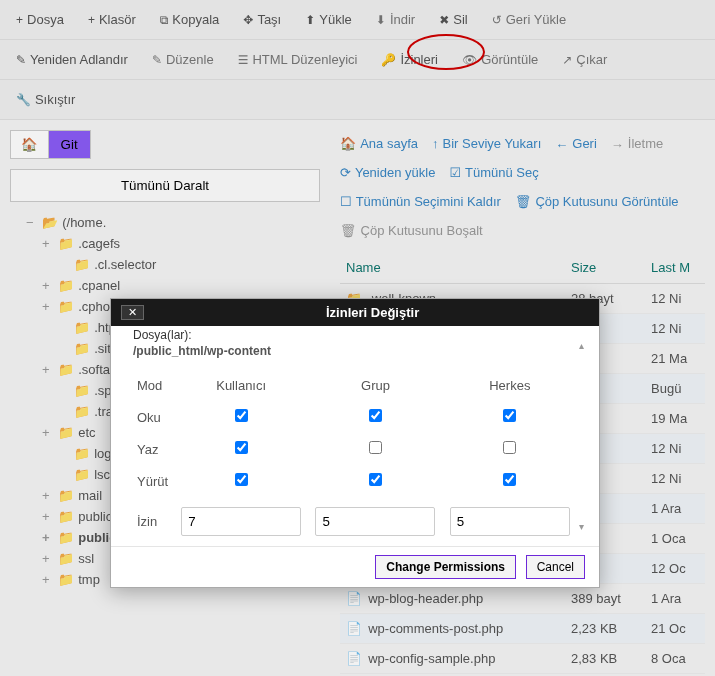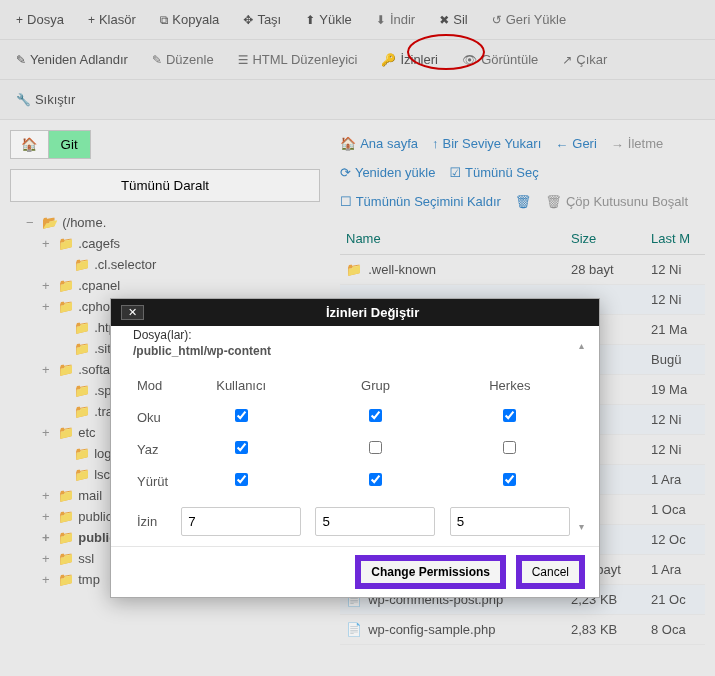--- a/index.html
+++ b/index.html
@@ -8,21 +8,21 @@
 .toolbar-item { color: #777; cursor: pointer; display: inline-flex; align-items: center; gap: 4px; padding: 4px 6px; }
 .toolbar-item.active { color: #555; }
 .toolbar-item .icon { font-size: 12px; }
 .highlight-oval { position: absolute; border: 2px solid #d00000; border-radius: 50%; pointer-events: none; z-index: 5; }
 .main { display: flex; }
 .left-panel { width: 330px; padding: 10px; }
 .right-panel { flex: 1; padding: 10px; }
 .path-bar { display: flex; margin-bottom: 10px; }
 .home-btn { border: 1px solid #ccc; padding: 6px 10px; background: #fff; cursor: pointer; }
 .path-input { flex: 1; border: 1px solid #ccc; border-left: none; padding: 6px; }
-.go-btn { border: 1px solid #ccc; border-left: none; padding: 6px 12px; background: #86efac; cursor: pointer; }
+.go-btn { border: 1px solid #ccc; border-left: none; padding: 6px 12px; background: #8b5cf6; cursor: pointer; }
 .collapse-btn { width: 100%; border: 1px solid #ccc; background: #fdfdfd; padding: 8px; cursor: pointer; text-align: center; margin-bottom: 10px; }
 .tree { font-size: 13px; }
 .tree-item { display: flex; align-items: center; padding: 3px 0; gap: 4px; }
 .tree-item .expand { width: 12px; color: #999; cursor: pointer; }
 .tree-item .folder { color: #e8a33d; }
 .tree-indent-1 { padding-left: 16px; }
 .tree-indent-2 { padding-left: 32px; }
 .tree-indent-3 { padding-left: 48px; }
 .tree-item.bold { font-weight: bold; }
 .action-bar { display: flex; flex-wrap: wrap; gap: 14px; padding: 6px 0 14px; }
@@ -42,21 +42,21 @@
 .modal-body { padding: 2px 22px; position: relative; }
 .file-label { font-size: 12px; color: #333; margin-bottom: 2px; }
 .file-path { font-size: 12px; font-weight: bold; margin-bottom: 12px; }
 .perm-table { width: 100%; border-collapse: collapse; }
 .perm-table th, .perm-table td { padding: 8px 4px; text-align: left; font-weight: normal; }
 .perm-table th.col, .perm-table td.col { text-align: center; }
 .perm-input-row td { padding-top: 10px; }
 .perm-input { width: 120px; padding: 6px; border: 1px solid #ccc; border-radius: 2px; text-align: left; }
 .scroll-hint { position: absolute; right: 6px; top: 14px; bottom: 14px; width: 14px; display: flex; flex-direction: column; justify-content: space-between; color: #999; font-size: 10px; }
 .modal-footer { padding: 8px 14px; text-align: right; border-top: 1px solid #e5e5e5; }
-.modal-footer button { border: 6px solid #6d28d9; background: #f4f4f4; padding: 4px 10px; margin-left: 6px; cursor: pointer; font-size: 12px; }
+.modal-footer button { border: 1px solid #6d28d9; background: #f4f4f4; padding: 4px 10px; margin-left: 6px; cursor: pointer; font-size: 12px; }
 </style>
 </head>
 <body>
 
 <div class="toolbar" id="tb1">
     <span class="toolbar-item active">
       <span class="icon">+</span>
       <span>Dosya</span>
     </span>
     <span class="toolbar-item active">
@@ -247,20 +247,21 @@
         <span class="action-link">
           <span>☑</span>
           <span>Tümünü Seç</span>
         </span>
         <span class="action-link">
           <span>☐</span>
           <span>Tümünün Seçimini Kaldır</span>
         </span>
         <span class="action-link">
           <span>🗑</span>
+          <span>Çöp Kutusunu Görüntüle</span>
         </span>
         <span class="action-link muted">
           <span>🗑</span>
           <span>Çöp Kutusunu Boşalt</span>
         </span>
       </div>
     <table class="file-table">
       <thead>
           <tr>
         <th>Name</th>

